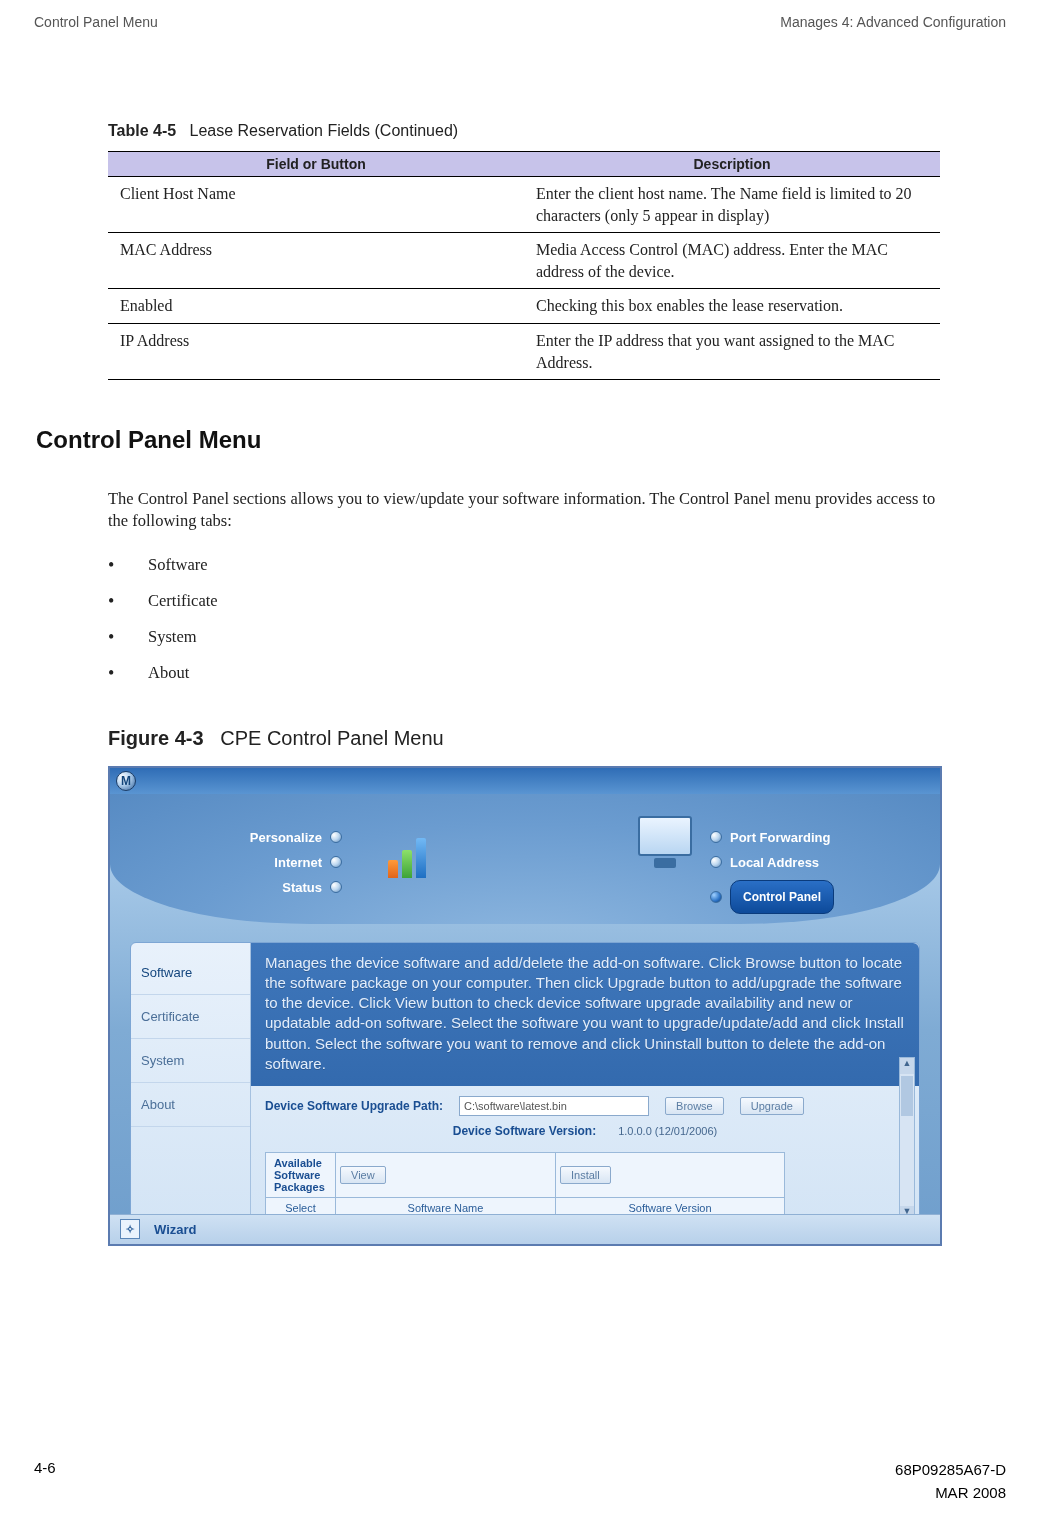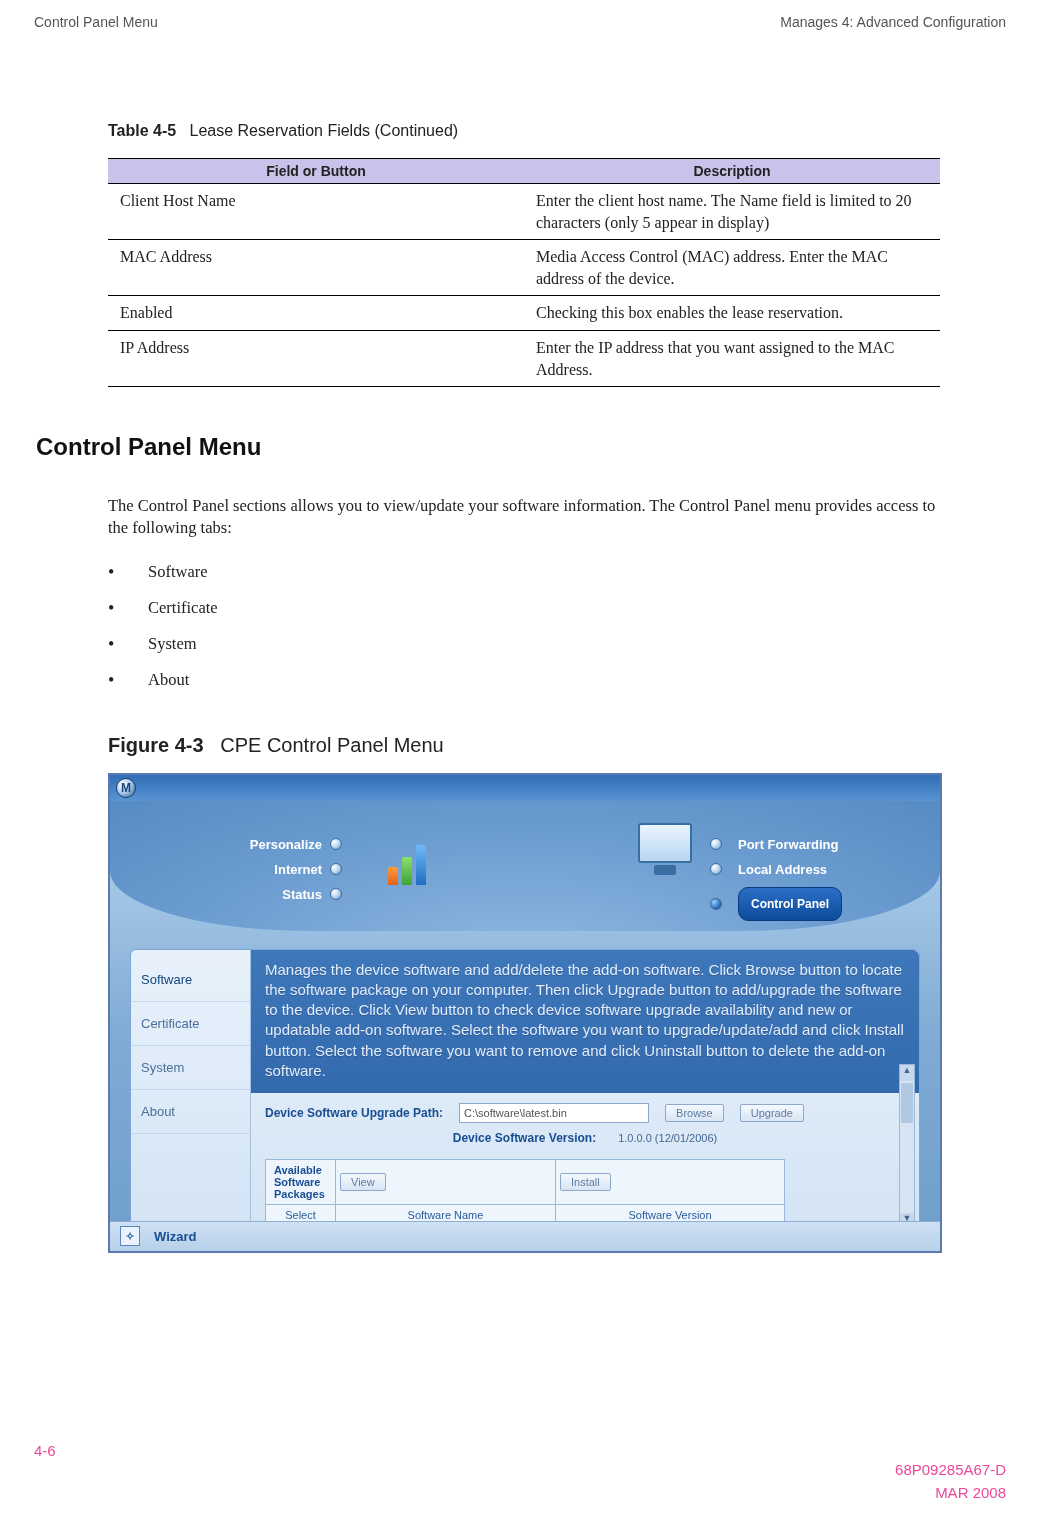--- a/index.html
+++ b/index.html
@@ -22,21 +22,21 @@
   .content {
     padding: 0 48px 0 48px;
   }
   .table-caption {
     margin-top: 92px;
     margin-left: 60px;
     font-size: 16px;
   }
   .table-caption .num { font-weight: bold; }
   table.fields {
-    margin-top: 18px;
+    margin-top: 11px;
     margin-left: 60px;
     border-collapse: collapse;
     width: 832px;
     font-family: Georgia, 'Times New Roman', serif;
     font-size: 16px;
   }
   table.fields th {
     background: #c7c3ea;
     font-family: Verdana, Geneva, sans-serif;
     font-weight: bold;
@@ -150,21 +150,21 @@
   }
   .rightnav {
     position: absolute;
     right: 40px; top: 62px;
     width: 190px;
     color: #fff;
     font-weight: bold;
     font-size: 13px;
   }
   .rightnav .row {
-    display: flex; align-items: center; gap: 16px; margin-bottom: 10px;
+    display: flex; align-items: center; gap: 8px; margin-bottom: 10px;
   }
   .pill {
     background: linear-gradient(#2a6fc6, #0d4a9a);
     border: 1px solid #0a3b7c;
     border-radius: 10px;
     padding: 9px 12px;
     font-size: 12px;
   }
   .center-icon {
     position: absolute;
@@ -279,21 +279,21 @@
     border-top: 1px solid #8fb0d4;
     display: flex; align-items: center; gap: 14px; padding: 0 10px;
     color: #1a4e92; font-weight: bold; font-size: 13px;
   }
   .wiz-icon {
     width: 20px; height:20px; border:1px solid #5a86b8; background:#eaf3fd;
     display:flex; align-items:center; justify-content:center; font-size:11px; color:#2a5d99;
   }
   .page-footer {
     position: absolute; bottom: 18px; left: 34px; right: 34px;
-    display: flex; justify-content: space-between; font-size: 15px; color:#ec4899;flex-direction:column;
+    display: flex; justify-content: space-between; font-size: 15px; color:#000000;
   }
   .page-footer .r { text-align: right; line-height:1.5; }
 </style>
 </head>
 <body>
 
 <div class="page-header">
   <div>Control Panel Menu</div>
   <div>Manages 4: Advanced Configuration</div>
 </div>

